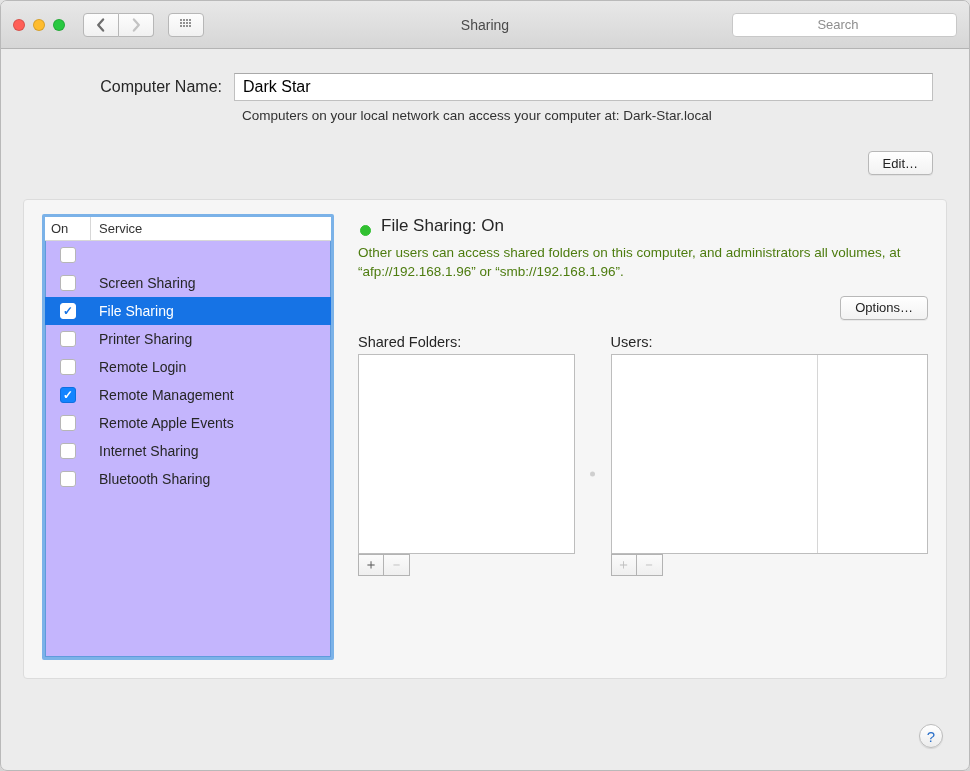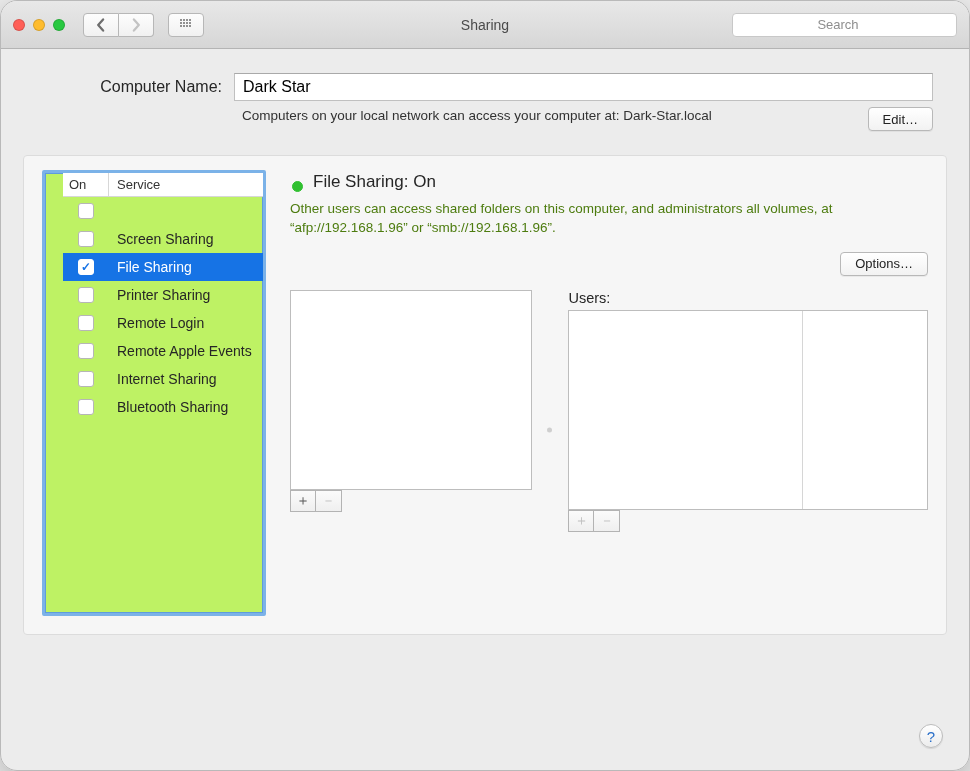--- a/index.html
+++ b/index.html
@@ -65,21 +65,21 @@
     display:flex; align-items:center; gap:12px; margin-bottom:6px;
   }
   .name-label { width: 185px; text-align:right; font-size:16px; }
   .name-input {
     flex:1; height:28px; font-size:16px; padding:10px 8px;
     border:1px solid #c0c0c0; border-top-color:#a9a9a9; background:#fff;
   }
   .hint-row { display:flex; align-items:flex-start; gap:20px; }
   .hint-spacer { width:185px; }
   .hint-text { flex:1; font-size:13.5px; line-height:1.35; color:#323232; }
-  .edit-btn-wrap { width:90px; display:flex; justify-content:flex-end; }
+  .edit-btn-wrap { width:90px; display:flex; justify-content:flex-end;margin-top:44px; }
 
   .mac-button {
     height:24px; padding: 2px 14px;
     background: linear-gradient(#ffffff,#f2f2f2);
     border:1px solid #b8b8b8; border-radius:4px;
     font-size:13px; color:#222;
     box-shadow: 0 1px 0 rgba(0,0,0,.05);
   }
 
   
@@ -89,26 +89,26 @@
     background:#f6f6f6;
     border:1px solid #dcdcdc;
     border-radius:4px;
     display:flex;
     gap:24px;
     min-height: 480px;
   }
 
   
   .services {
-    width: 224px;
+    width: 292px;
     border: 3px solid #7bb2e8;
     border-radius: 2px;
-    background:#bef264;
+    background:#c4b5fd;
     box-shadow: 0 0 0 1px #5f9bdc inset;
-    display:flex; flex-direction:column;padding-left:18px;
+    display:flex; flex-direction:column;
   }
   .svc-header {
     display:flex; border-bottom:1px solid #d7d7d7;
     font-size:13px; color:#333; background:#fff;
   }
   .svc-header .col-on { width:46px; padding:4px 6px; border-right:1px solid #d7d7d7;}
   .svc-header .col-svc{ flex:1; padding:4px 8px;}
   .svc-body { flex:1; overflow:auto;}
   .svc-row {
     display:flex; align-items:center; height:28px; font-size:14px;
@@ -157,21 +157,21 @@
   .help {
     position:absolute; right:26px; bottom:22px;
     width:24px; height:24px; border-radius:50%;
     border:1px solid #bcbcbc; background:linear-gradient(#ffffff,#ececec);
     color:#2a6fc9; font-size:15px; display:flex;align-items:center;justify-content:center;
     box-shadow:0 1px 1px rgba(0,0,0,.1);
   }
 
   .window {
     width:970px; height:771px; position:relative;
-    border:1px solid #b9b9b9; border-radius:17px; overflow:hidden;
+    border:1px solid #b9b9b9; border-radius:7px; overflow:hidden;
     box-shadow: 0 10px 30px rgba(0,0,0,.25);
   }
 </style>
 </head>
 <body>
 
 <div class="window">
 
   <div class="titlebar">
     <div class="traffic-lights">
@@ -265,20 +265,26 @@
             <div class="col-svc">Printer Sharing</div>
           </div>
           <div class="svc-row">
             <div class="col-on">
               <span class="mac-check"></span>
             </div>
             <div class="col-svc">Remote Login</div>
           </div>
           <div class="svc-row">
             <div class="col-on">
+              <span class="mac-check checked"></span>
+            </div>
+            <div class="col-svc">Remote Management</div>
+          </div>
+          <div class="svc-row">
+            <div class="col-on">
               <span class="mac-check"></span>
             </div>
             <div class="col-svc">Remote Apple Events</div>
           </div>
           <div class="svc-row">
             <div class="col-on">
               <span class="mac-check"></span>
             </div>
             <div class="col-svc">Internet Sharing</div>
           </div>
@@ -296,20 +302,21 @@
         <span class="status-dot" style="background:#30c030;border-color:#30c030"></span>
         <span>File Sharing: On</span>
       </div>
       <div class="desc">Other users can access shared folders on this computer, and administrators all volumes, at “afp://192.168.1.96” or “smb://192.168.1.96”.</div>
       <div class="options-row">
         <button class="mac-button">Options…</button>
       </div>
 
       <div class="lists" style="position:relative;">
         <div class="list-col" style="flex:0 0 38%;">
+          <div class="list-label">Shared Folders:</div>
           <div class="list-box"></div>
           <div class="pm-group">
             <button class="pm-btn">
               <span>＋</span>
             </button>
             <button class="pm-btn disabled">
               <span>－</span>
             </button>
           </div>
         </div>

